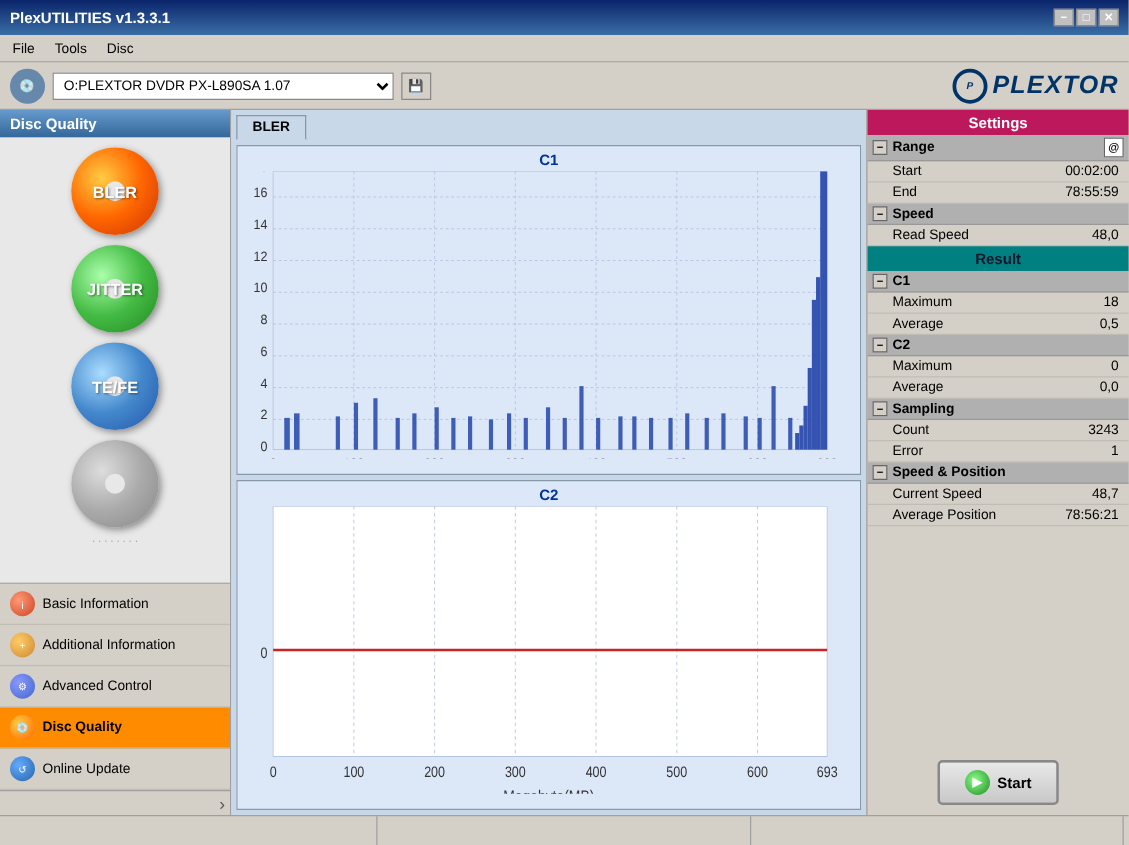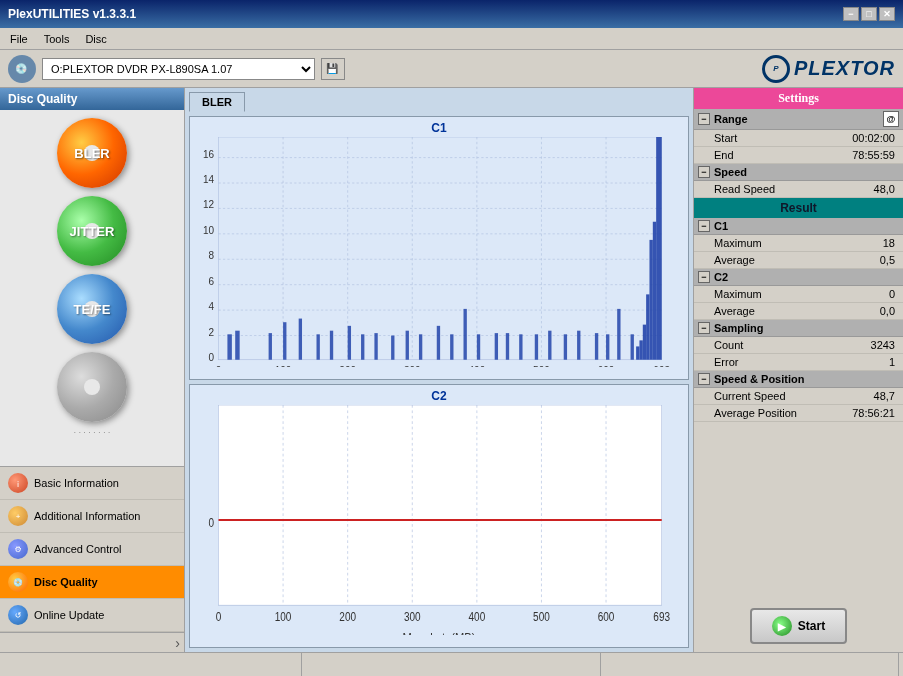--- a/index.html
+++ b/index.html
@@ -243,27 +243,26 @@
 
     
     .settings-panel {
       width: 210px;
       background: #d4d0c8;
       border-left: 1px solid #a0a0a0;
       display: flex;
       flex-direction: column;
     }
     .settings-header {
-      background: #ec4899;
+      background: #be185d;
       color: white;
       font-weight: bold;
       text-align: center;
       padding: 3px;
       font-size: 12px;
-      font-family: Liberation Serif, serif;
     }
     .settings-section {
       margin: 0;
     }
     .settings-section-header {
       background: #b0b0b0;
       display: flex;
       align-items: center;
       padding: 2px 4px;
       font-weight: bold;

